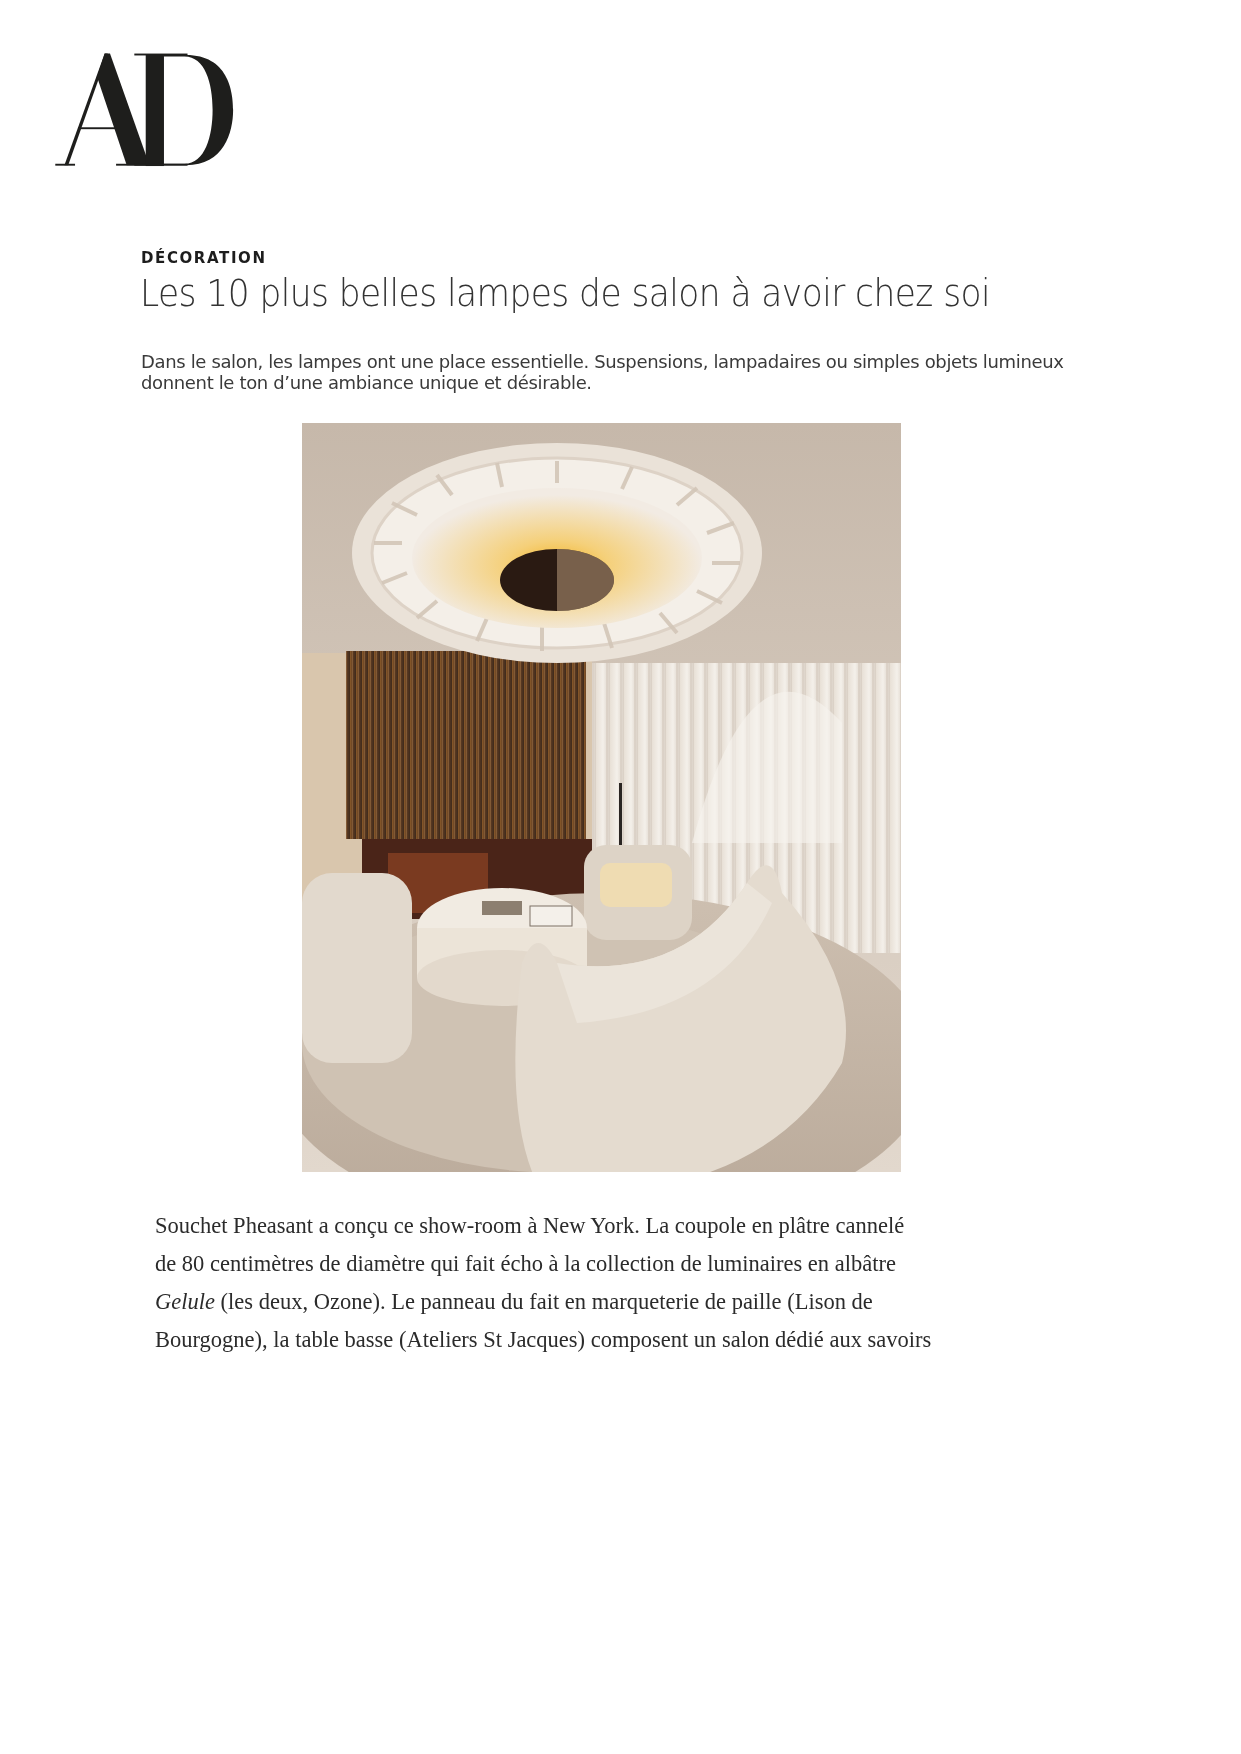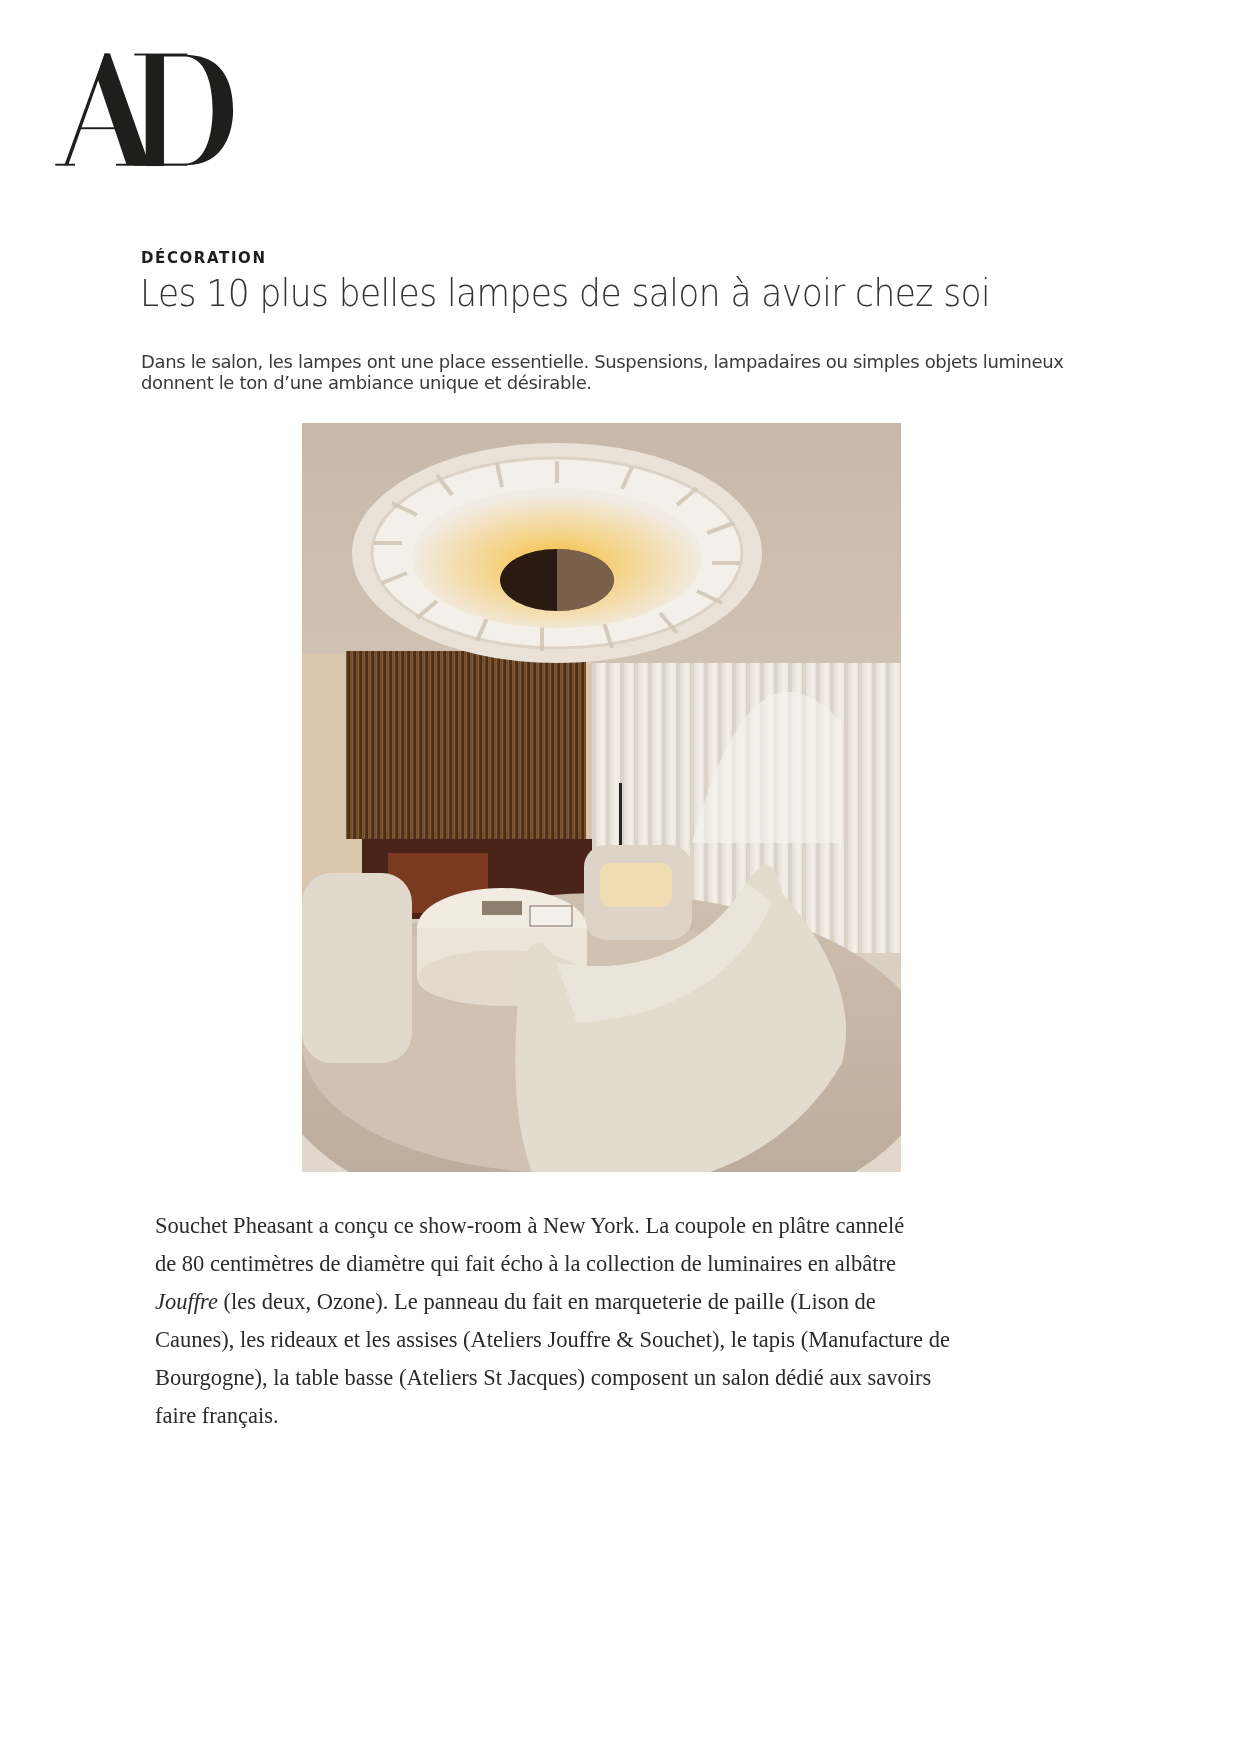--- a/index.html
+++ b/index.html
@@ -137,18 +137,16 @@
 
     <path d="M220,540 Q235,500 255,540 Q380,560 445,460 Q470,420 480,470 Q560,560 540,640 Q470,760 300,770 L240,770 Q200,700 220,540 Z" fill="#e4dbcf"></path>
     <path d="M255,540 Q380,560 445,460 L470,480 Q420,590 275,600 Z" fill="#ebe4da"></path>
   </svg>
 </div>
 
 <div class="body-text">
   <p>
     <span class="line">Souchet Pheasant a conçu ce show-room à New York. La coupole en plâtre cannelé</span>
     <span class="line">de 80 centimètres de diamètre qui fait écho à la collection de luminaires en albâtre</span>
-    <span class="line"><em>Jouffre</em><span> (les deux, Ozone). Le panneau du fait en marqueterie de paille (Lison de</span></span>
-    <span class="line">Caunes), les rideaux et les assises (Ateliers Jouffre &amp; Souchet), le tapis (Manufacture de</span>
+    <span class="line"><em>Gelule</em><span> (les deux, Ozone). Le panneau du fait en marqueterie de paille (Lison de</span></span>
     <span class="line">Bourgogne), la table basse (Ateliers St Jacques) composent un salon dédié aux savoirs</span>
-    <span class="line">faire français.</span>
   </p>
 </div>
 
 </body></html>

